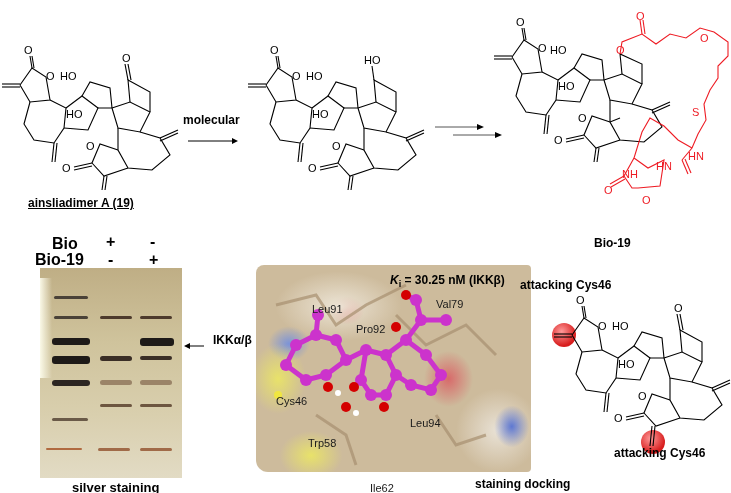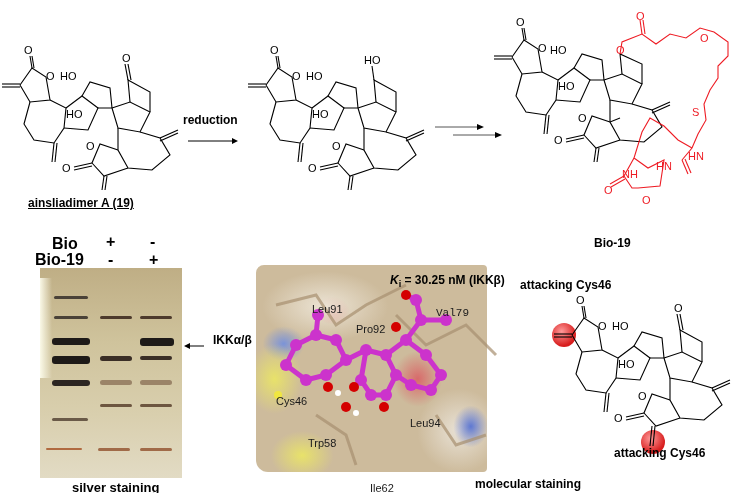--- a/index.html
+++ b/index.html
@@ -12,21 +12,21 @@
   .mol text { font-family:"Liberation Sans", sans-serif; font-size:11px; }
   
   .gel { position:absolute; left:40px; top:268px; width:142px; height:210px;
          background:linear-gradient(180deg,#bfae85 0%,#cfc39c 35%,#d9cfae 70%,#e2dbc4 100%);
          overflow:hidden; }
   .gel .glare { position:absolute; left:0; top:10px; width:12px; height:100px;
          background:linear-gradient(90deg,rgba(255,255,240,.9),rgba(255,255,240,0)); }
   .band { position:absolute; height:4px; border-radius:3px; }
   .lane-lbl { font-weight:bold; font-size:16px; position:absolute; }
   
-  .dock { position:absolute; left:256px; top:265px; width:231px; height:207px;
+  .dock { position:absolute; left:256px; top:265px; width:275px; height:207px;
           background:
             radial-gradient(ellipse 30px 40px at 460px 320px, #6b7fd6 0%, transparent 70%),
             radial-gradient(ellipse 90px 50px at 30% 20%, #ece4d5 0%, transparent 70%),
             radial-gradient(ellipse 40px 50px at 8% 55%, #e8e26a 0%, transparent 70%),
             radial-gradient(ellipse 45px 35px at 20% 92%, #e8e26a 0%, transparent 70%),
             radial-gradient(ellipse 30px 25px at 12% 38%, #7b93d8 0%, transparent 70%),
             radial-gradient(ellipse 35px 40px at 70% 55%, #d86a6a 0%, transparent 70%),
             radial-gradient(ellipse 25px 20px at 33% 22%, #d86a6a 0%, transparent 70%),
             radial-gradient(ellipse 25px 30px at 93% 78%, #5e78d2 0%, transparent 70%),
             radial-gradient(ellipse 60px 60px at 88% 80%, #e9e2d6 0%, transparent 70%),
@@ -68,21 +68,21 @@
     <text x="46" y="60" stroke="none" fill="#000">O</text>
     <text x="60" y="60" stroke="none" fill="#000">HO</text>
     <text x="66" y="98" stroke="none" fill="#000">HO</text>
     <text x="122" y="42" stroke="none" fill="#000">O</text>
     <text x="86" y="130" stroke="none" fill="#000">O</text>
     <text x="62" y="152" stroke="none" fill="#000">O</text>
   </svg>
 </div>
 <div class="abs lbl" style="left:28px;top:196px;text-decoration:underline;">ainsliadimer A (19)</div>
 
-<div class="abs lbl" style="left:183px;top:113px;">reduction</div>
+<div class="abs lbl" style="left:183px;top:113px;">molecular</div>
 <div class="abs" style="left:188px;top:131px;">
   <svg width="50" height="8">
       <line x1="0" y1="4" x2="44" y2="4" stroke="#000" stroke-width="1"></line>
       <polygon points="44,1 50,4 44,7" fill="#000"></polygon>
     </svg>
 </div>
 
 <div class="mol" style="left:246px;top:20px;width:180px;height:170px;">
   <svg width="180" height="170" viewBox="0 0 180 170" stroke="#000" stroke-width="1.1" fill="none">
     <line x1="2" y1="64" x2="20" y2="64"></line>
@@ -275,27 +275,27 @@
         <circle cx="82" cy="128" r="3"></circle>
         <circle cx="100" cy="148" r="3"></circle>
       </g>
     <circle cx="22" cy="130" r="4" fill="#f0e640"></circle>
   </svg>
   <div class="ki" style="left:134px;top:8px;">
     <i>K</i><sub style="font-size:9px;">i</sub><span> = 30.25 nM (IKKβ)</span>
   </div>
   <div class="res" style="left:56px;top:38px;">Leu91</div>
   <div class="res" style="left:100px;top:58px;">Pro92</div>
-  <div class="res" style="left:180px;top:42px;font-family:Liberation Mono, monospace;">Val79</div>
+  <div class="res" style="left:180px;top:33px;">Val79</div>
   <div class="res" style="left:20px;top:130px;">Cys46</div>
   <div class="res" style="left:154px;top:152px;">Leu94</div>
   <div class="res" style="left:52px;top:172px;">Trp58</div>
   <div class="res" style="left:114px;top:177px;margin-top:40px;">Ile62</div>
 </div>
-<div class="abs lbl" style="left:475px;top:477px;">molecular staining</div>
+<div class="abs lbl" style="left:475px;top:477px;">staining docking</div>
 
 <div class="abs lbl" style="left:520px;top:278px;">attacking Cys46</div>
 <div class="mol" style="left:552px;top:290px;width:180px;height:160px;">
   <svg width="180" height="160" viewBox="0 0 180 160" stroke="#000" stroke-width="1.1" fill="none">
     <defs>
       <radialGradient id="hl" cx="40%" cy="35%" r="60%">
         <stop offset="0%" stop-color="#ff9a9a"></stop>
           <stop offset="100%" stop-color="#d81e1e"></stop>
       </radialGradient>
     </defs>

